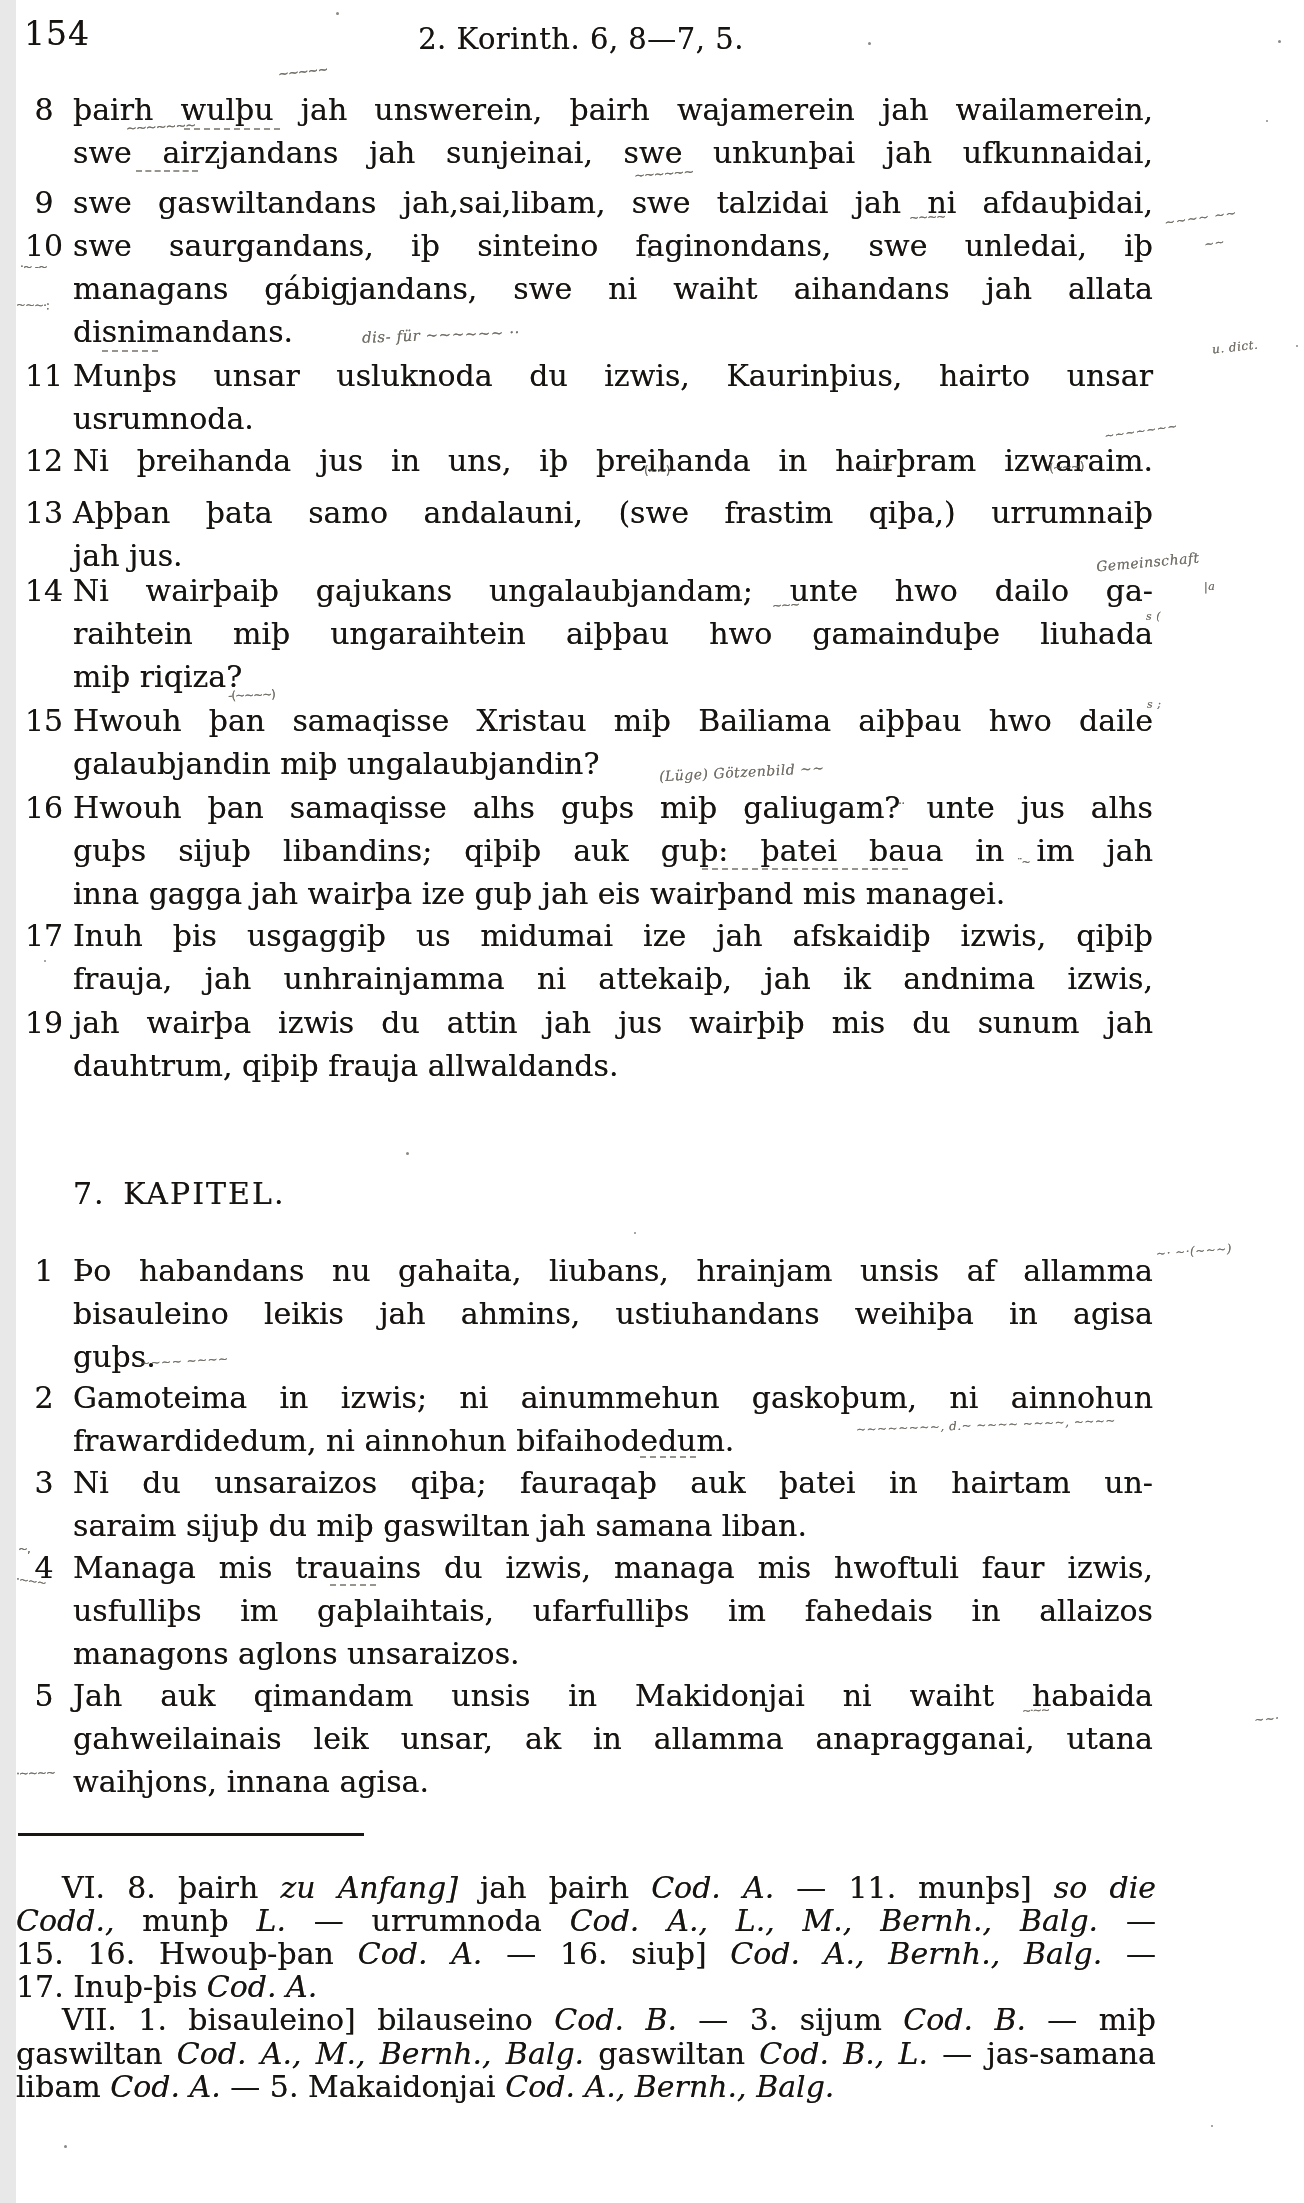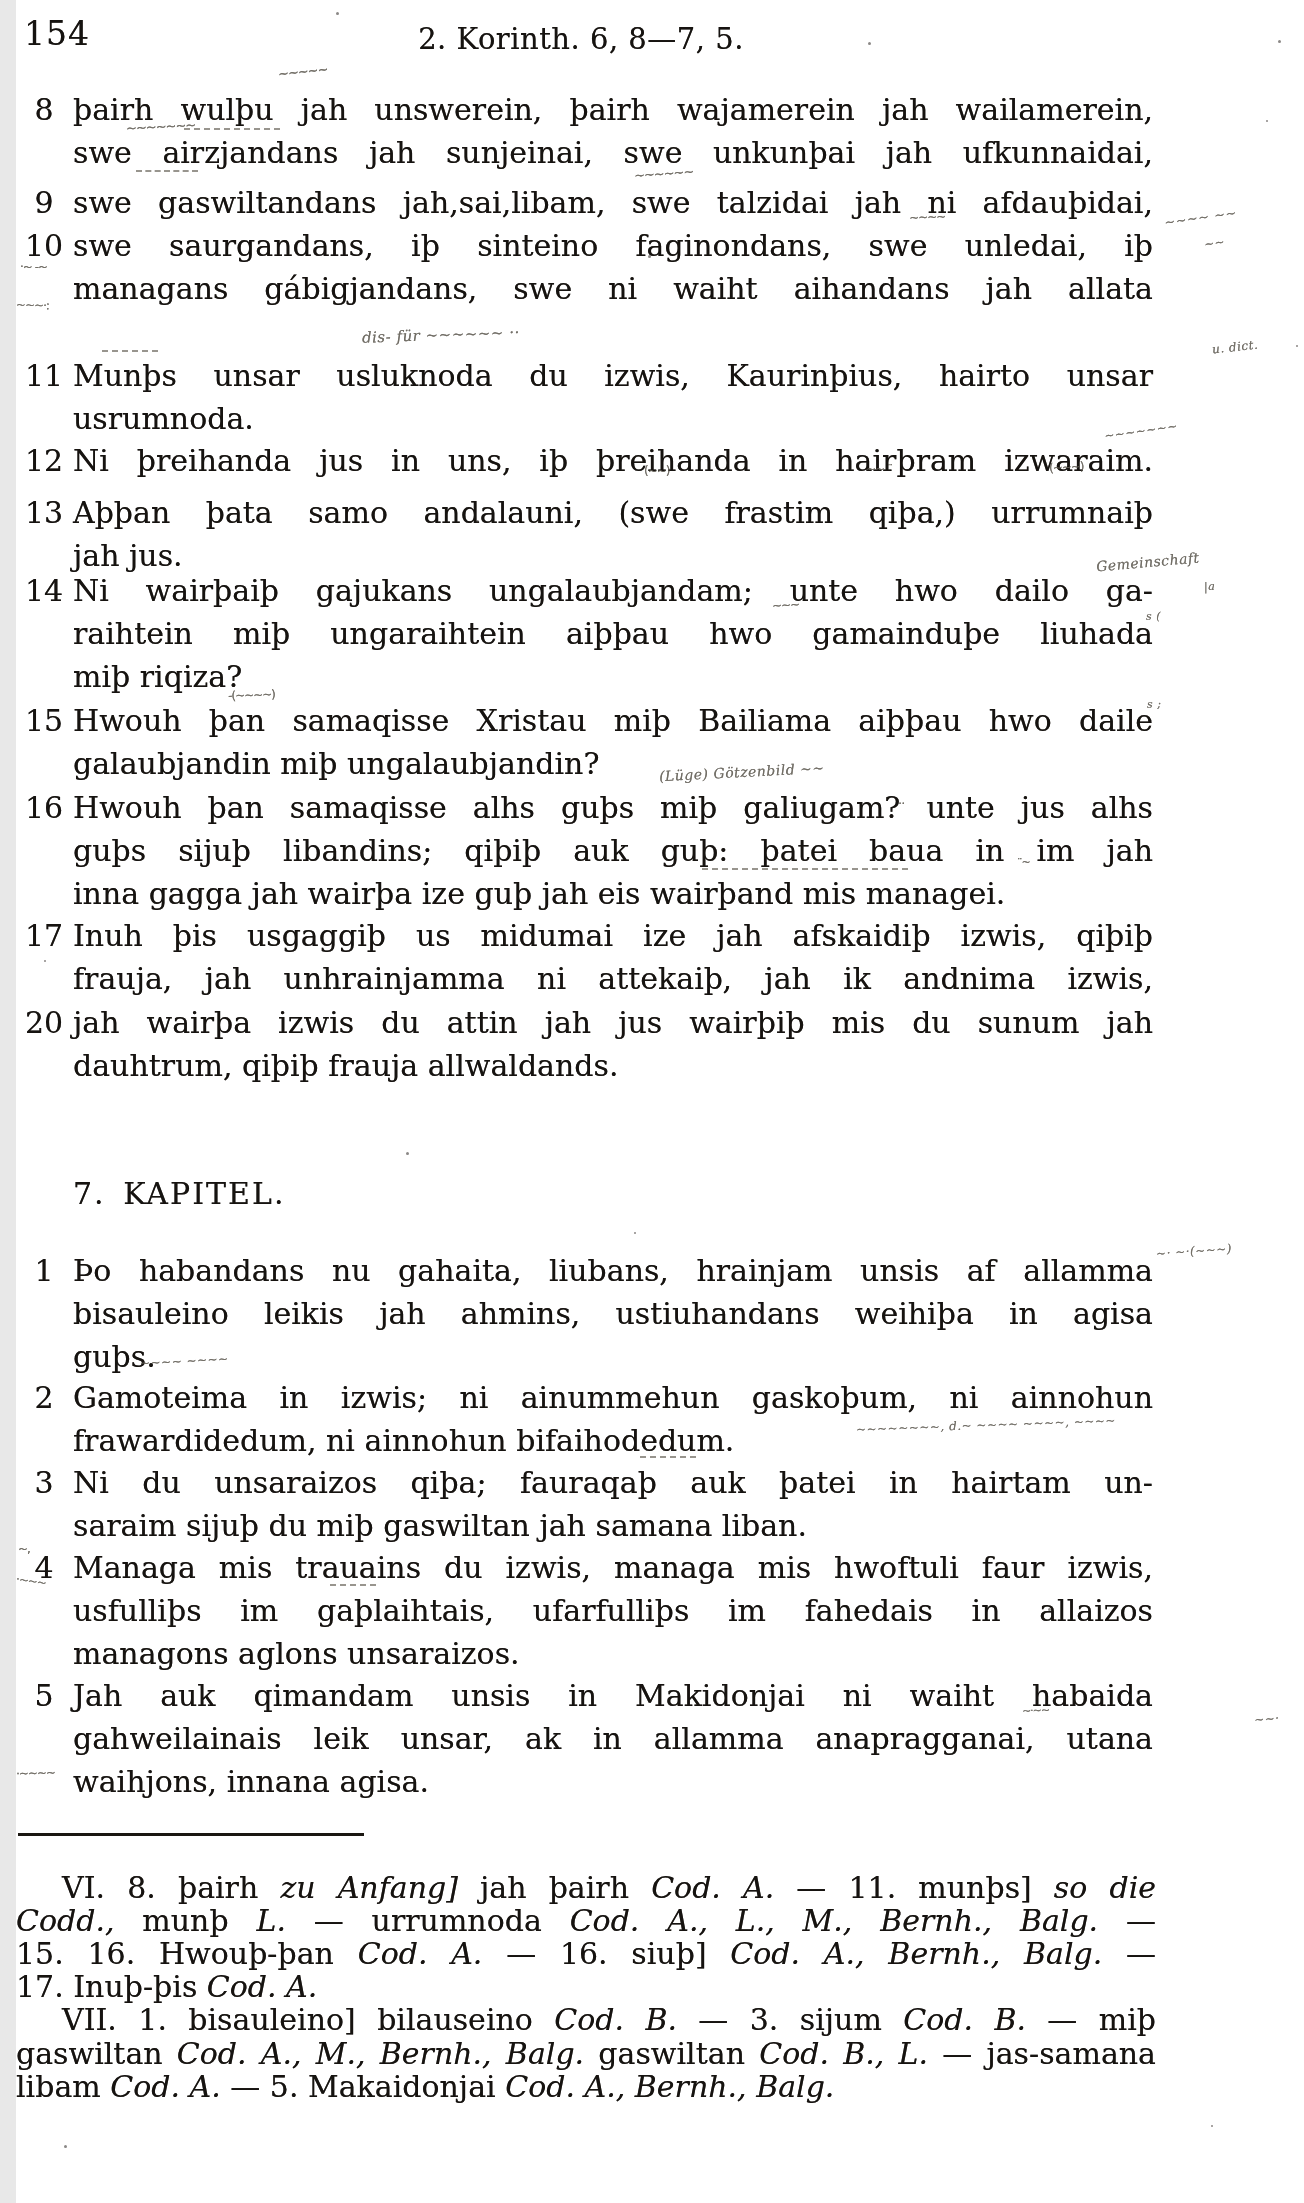--- a/index.html
+++ b/index.html
@@ -67,20 +67,21 @@
 
   <div class="verse" style="top:181px">
     <span class="vnum">9</span>
     <div class="vl f">swe gaswiltandans jah,sai,libam, swe talzidai jah ni afdauþidai,</div>
   </div>
 
   <div class="verse" style="top:224px">
     <span class="vnum">10</span>
     <div class="vl f">swe saurgandans, iþ sinteino faginondans, swe unledai, iþ</div>
     <div class="vl f">managans gábigjandans, swe ni waiht aihandans jah allata</div>
+    <div class="vl">disnimandans.</div>
   </div>
 
   <div class="verse" style="top:354px">
     <span class="vnum">11</span>
     <div class="vl f">Munþs unsar usluknoda du izwis, Kaurinþius, hairto unsar</div>
     <div class="vl">usrumnoda.</div>
   </div>
 
   <div class="verse" style="top:439px">
     <span class="vnum">12</span>
@@ -113,21 +114,21 @@
     <div class="vl">inna gagga jah wairþa ize guþ jah eis wairþand mis managei.</div>
   </div>
 
   <div class="verse" style="top:914px">
     <span class="vnum">17</span>
     <div class="vl f">Inuh þis usgaggiþ us midumai ize jah afskaidiþ izwis, qiþiþ</div>
     <div class="vl f">frauja, jah unhrainjamma ni attekaiþ, jah ik andnima izwis,</div>
   </div>
 
   <div class="verse" style="top:1001px">
-    <span class="vnum">20</span>
+    <span class="vnum">19</span>
     <div class="vl f">jah wairþa izwis du attin jah jus wairþiþ mis du sunum jah</div>
     <div class="vl">dauhtrum, qiþiþ frauja allwaldands.</div>
   </div>
 
   <div class="chaphead">7. KAPITEL.</div>
 
   <div class="verse" style="top:1249px">
     <span class="vnum">1</span>
     <div class="vl f">Þo habandans nu gahaita, liubans, hrainjam unsis af allamma</div>
     <div class="vl f">bisauleino leikis jah ahmins, ustiuhandans weihiþa in agisa</div>

